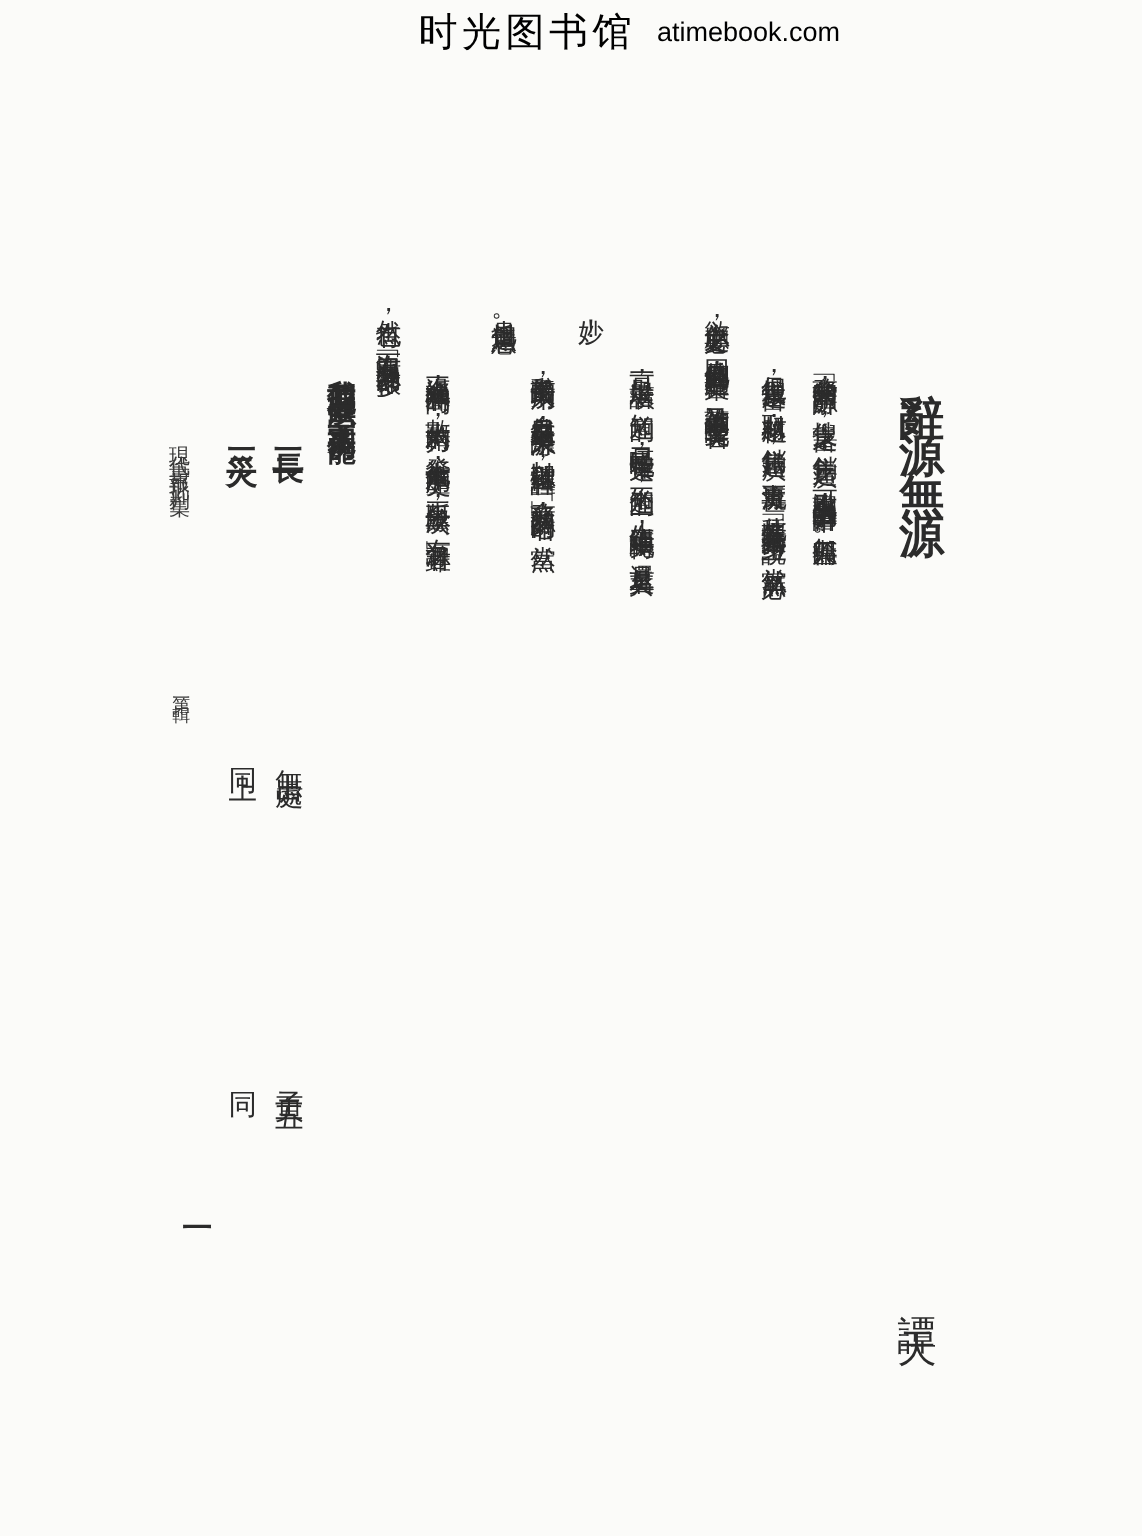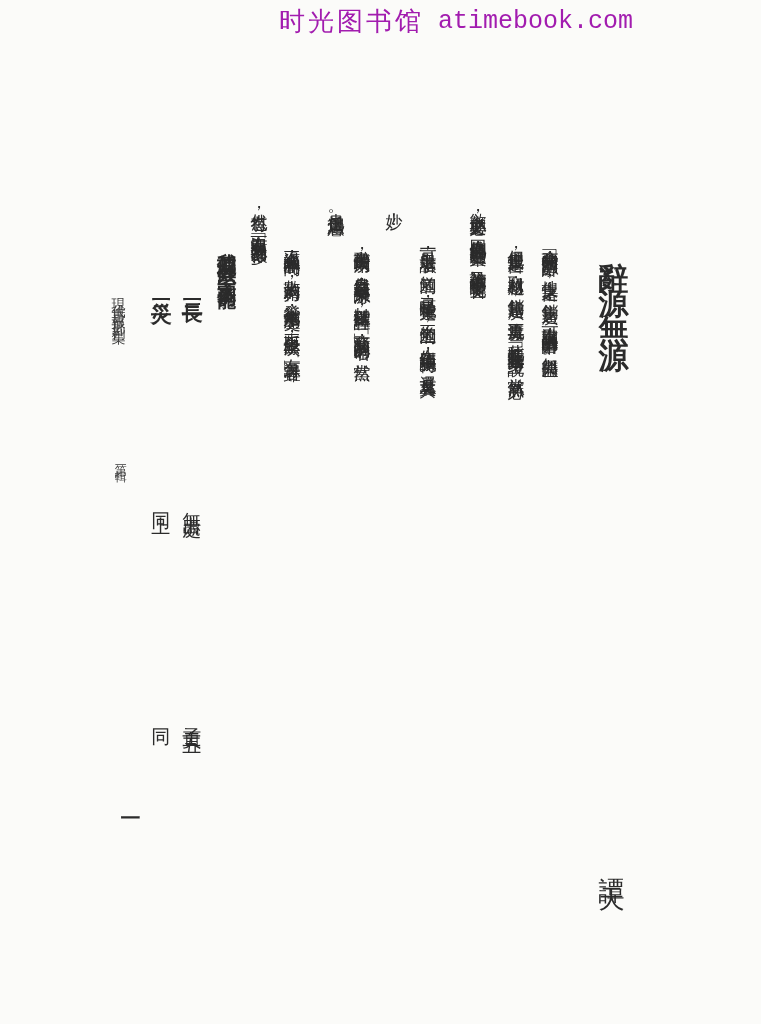--- a/index.html
+++ b/index.html
@@ -10,26 +10,26 @@
   }
   .page{
     position:relative;width:761px;height:1024px;overflow:hidden;
     background:#fbfbf9;
     color:#2b2b2b;
   }
   
   .watermark{
     position:absolute;left:279px;top:8px;
     display:flex;align-items:center;gap:14px;
-    color:#a21caf;
+    color:#000000;
     font-size:26px;line-height:1;
     user-select:none;
   }
   .watermark .cjk{font-family:"Liberation Sans","DejaVu Sans",sans-serif;letter-spacing:3px;}
-  .watermark .latin{font-family:Liberation Mono, monospace;font-size:25px;}
+  .watermark .latin{font-family:Liberation Sans, sans-serif;font-size:18px;}
   
   .vcol{
     position:absolute;
     writing-mode:vertical-rl;
     -webkit-writing-mode:vertical-rl;
     line-height:1.15;
     white-space:nowrap;
     color:#2b2b2b;
   }
   .title{

